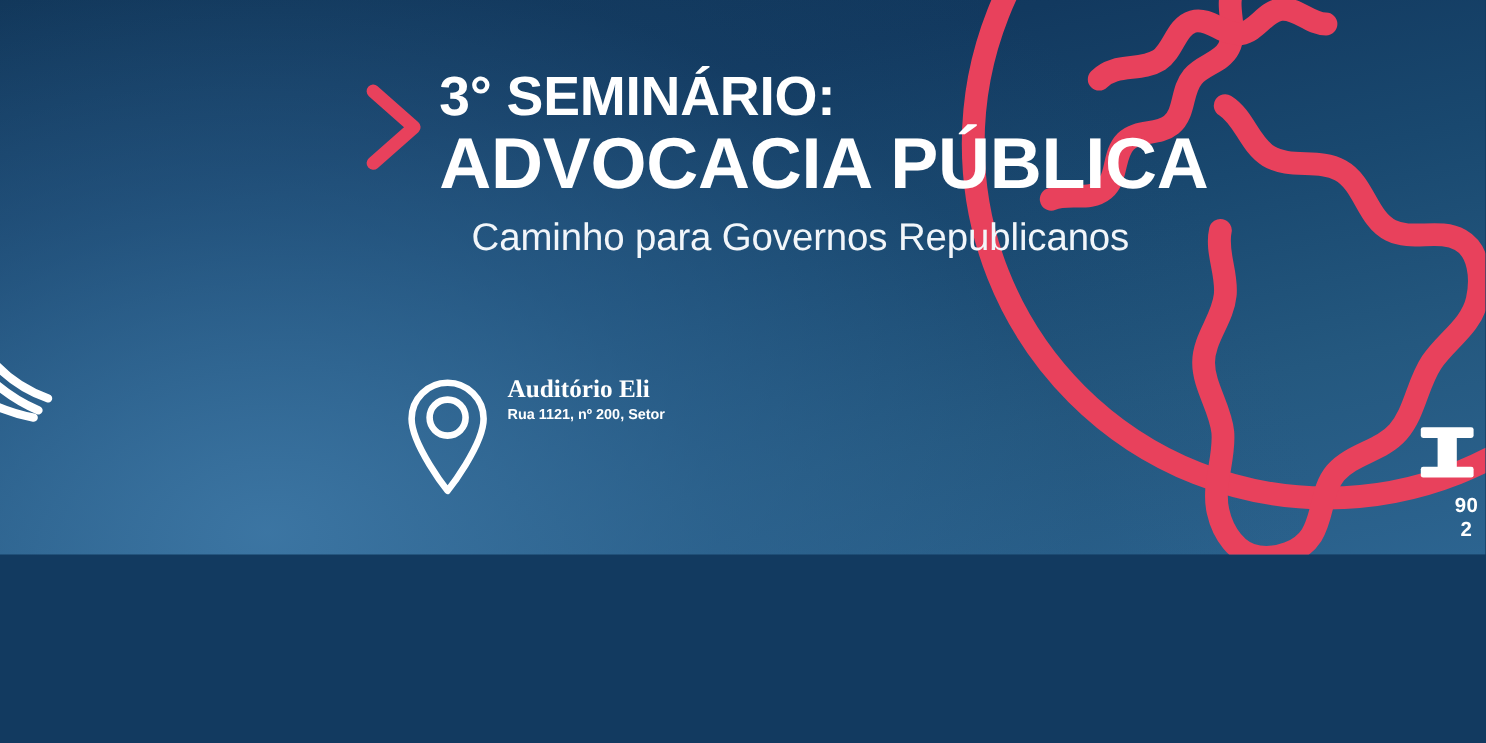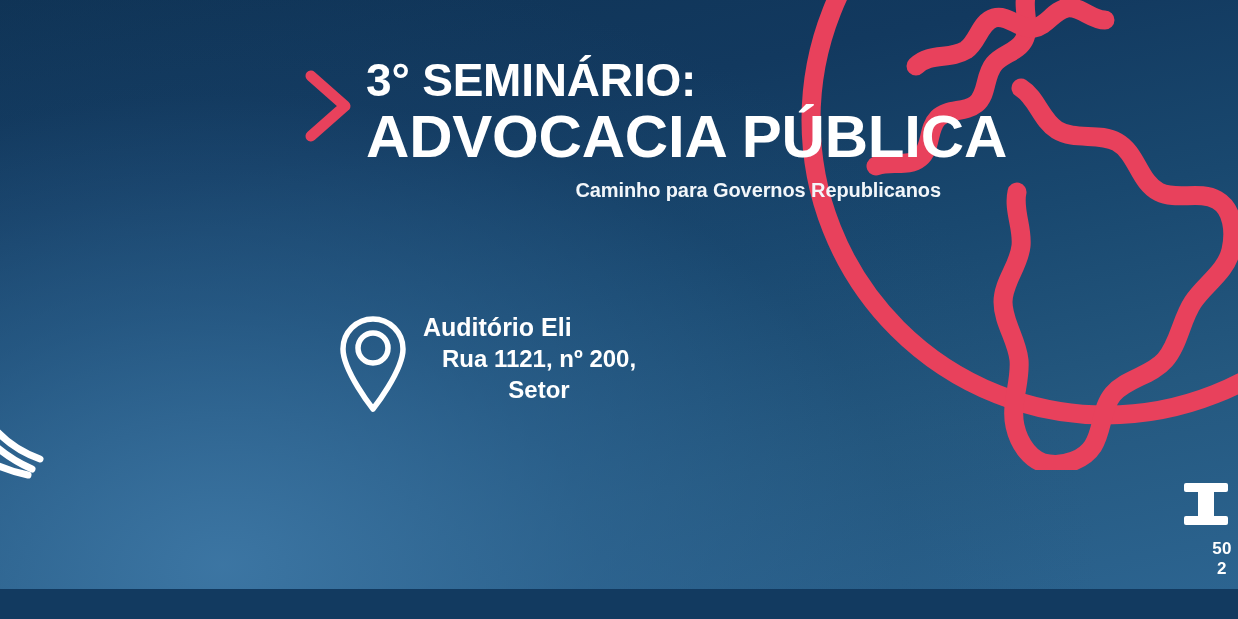--- a/index.html
+++ b/index.html
@@ -8,21 +8,21 @@
   html, body {
     width: 1238px;
     height: 619px;
     overflow: hidden;
     background: #123a60;
   }
 
   .banner {
     position: relative;
     width: 1238px;
-    height: 589px;
+    height: 462px;
     overflow: hidden;
     font-family: "Liberation Sans", sans-serif;
     background:
       radial-gradient(ellipse 1100px 760px at 18% 96%, rgba(62,120,166,0.92) 0%, rgba(49,104,150,0.55) 34%, rgba(33,80,123,0.14) 62%, rgba(18,58,96,0) 80%),
       linear-gradient(168deg, #0f3355 0%, #12395f 26%, #19486f 50%, #24587f 74%, #2c6490 100%);
   }
 
   
   .globe-wrap {
     position: absolute;
@@ -63,22 +63,22 @@
     white-space: nowrap;
   }
   .title-line-1 { font-size: 46px; }
   .title-line-2 { font-size: 60px; }
 
   .subtitle {
     margin-top: 11px;
     text-align: right;
     padding-right: 2px;
     color: #f2f6fa;
-    font-size: 20px;
-    font-weight: bold;
+    font-size: 32px;
+    font-weight: normal;
     letter-spacing: -0.1px;
     white-space: nowrap;
   }
 
   
   .info-row {
     position: absolute;
     left: 303px;
     top: 305px;
     display: flex;
@@ -98,28 +98,29 @@
   }
   .calendar-icon { width: 88px; height: 118px; margin-top: 2px; }
   .pin-icon { width: 72px; height: 106px; margin-top: 4px; }
   .info-icon svg { display: block; width: 100%; height: 100%; }
 
   .info-text { padding-top: 36px; }
   .info-text.venue { padding-top: 6px; }
 
   .info-strong {
     color: #ffffff;
-    font-size: 25px;
+    font-size: 21px;
     font-weight: bold;
     line-height: 1.28;
     white-space: nowrap;
+    font-family: Liberation Serif, serif;
   }
   .info-detail {
     color: #ffffff;
-    font-size: 24px;
+    font-size: 12px;
     font-weight: bold;
     line-height: 1.3;
     max-width: 232px;
     text-align: center;
   }
 
   
   .laurel-mark {
     position: absolute;
     left: -46px;
@@ -229,17 +230,17 @@
   <div class="corner-logo">
     <div class="corner-logo-mark">
       <svg viewBox="0 0 58 58" xmlns="http://www.w3.org/2000/svg">
         <g fill="#ffffff">
           <rect x="4" y="8" width="44" height="9" rx="2"></rect>
           <rect x="18" y="15" width="16" height="28"></rect>
           <rect x="4" y="41" width="44" height="9" rx="2"></rect>
         </g>
       </svg>
     </div>
-    <div class="corner-logo-line">50</div>
+    <div class="corner-logo-line">90</div>
     <div class="corner-logo-line">2</div>
   </div>
 
 </div>
 
 </body></html>

